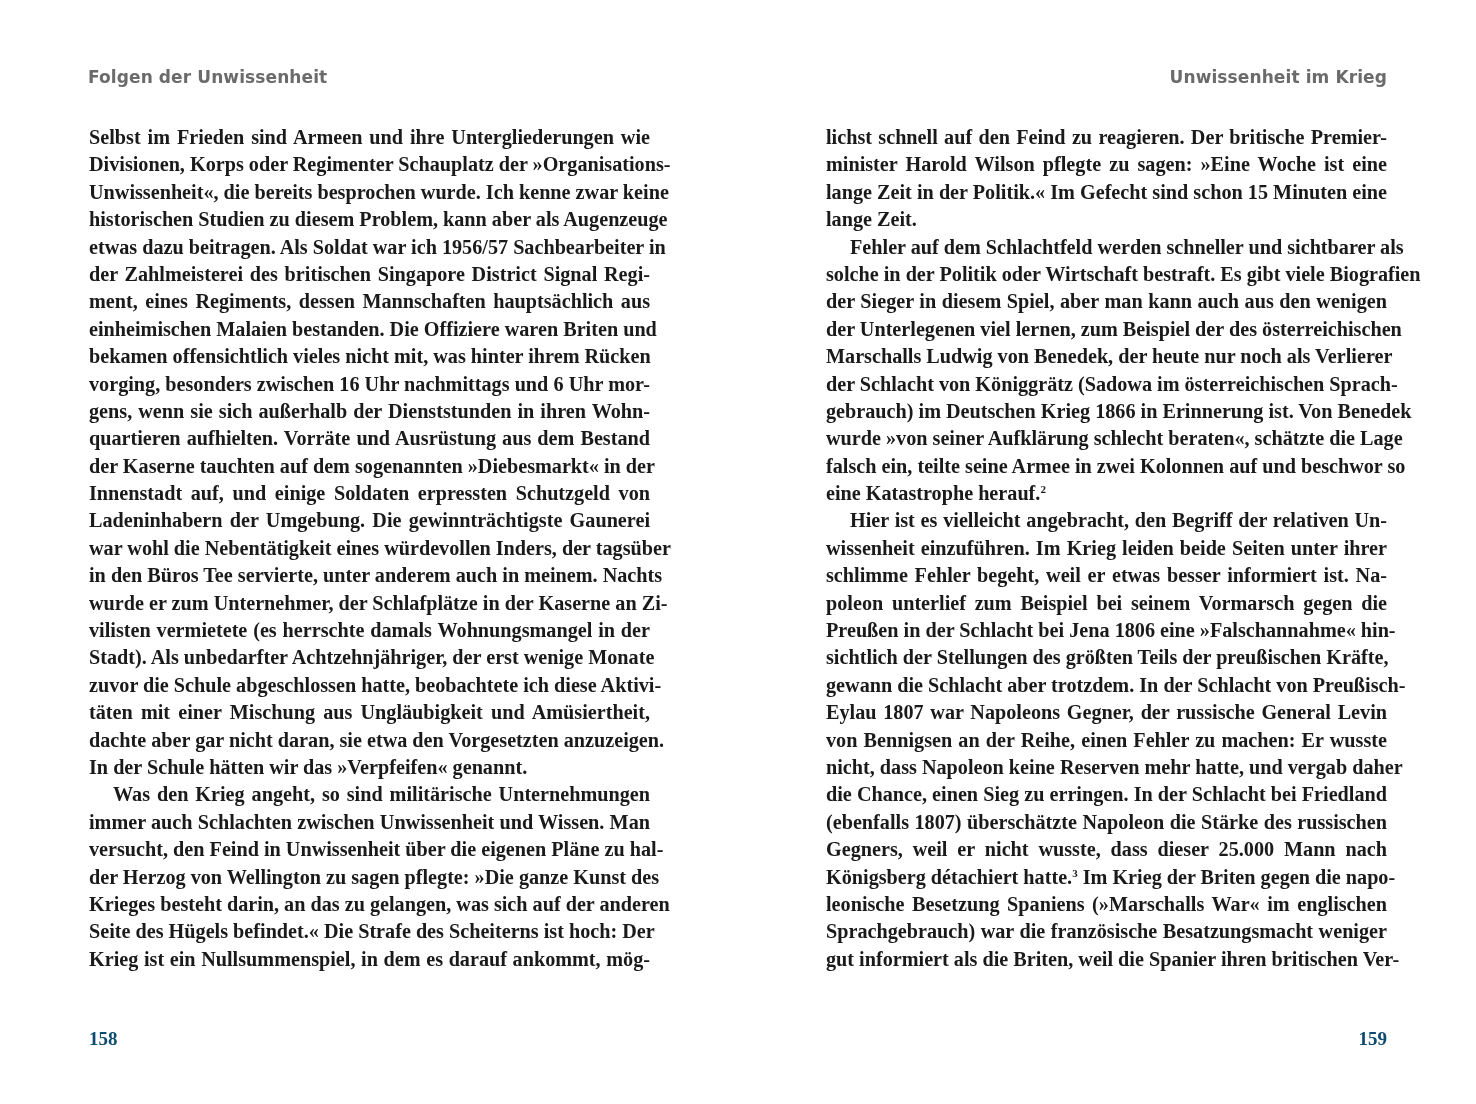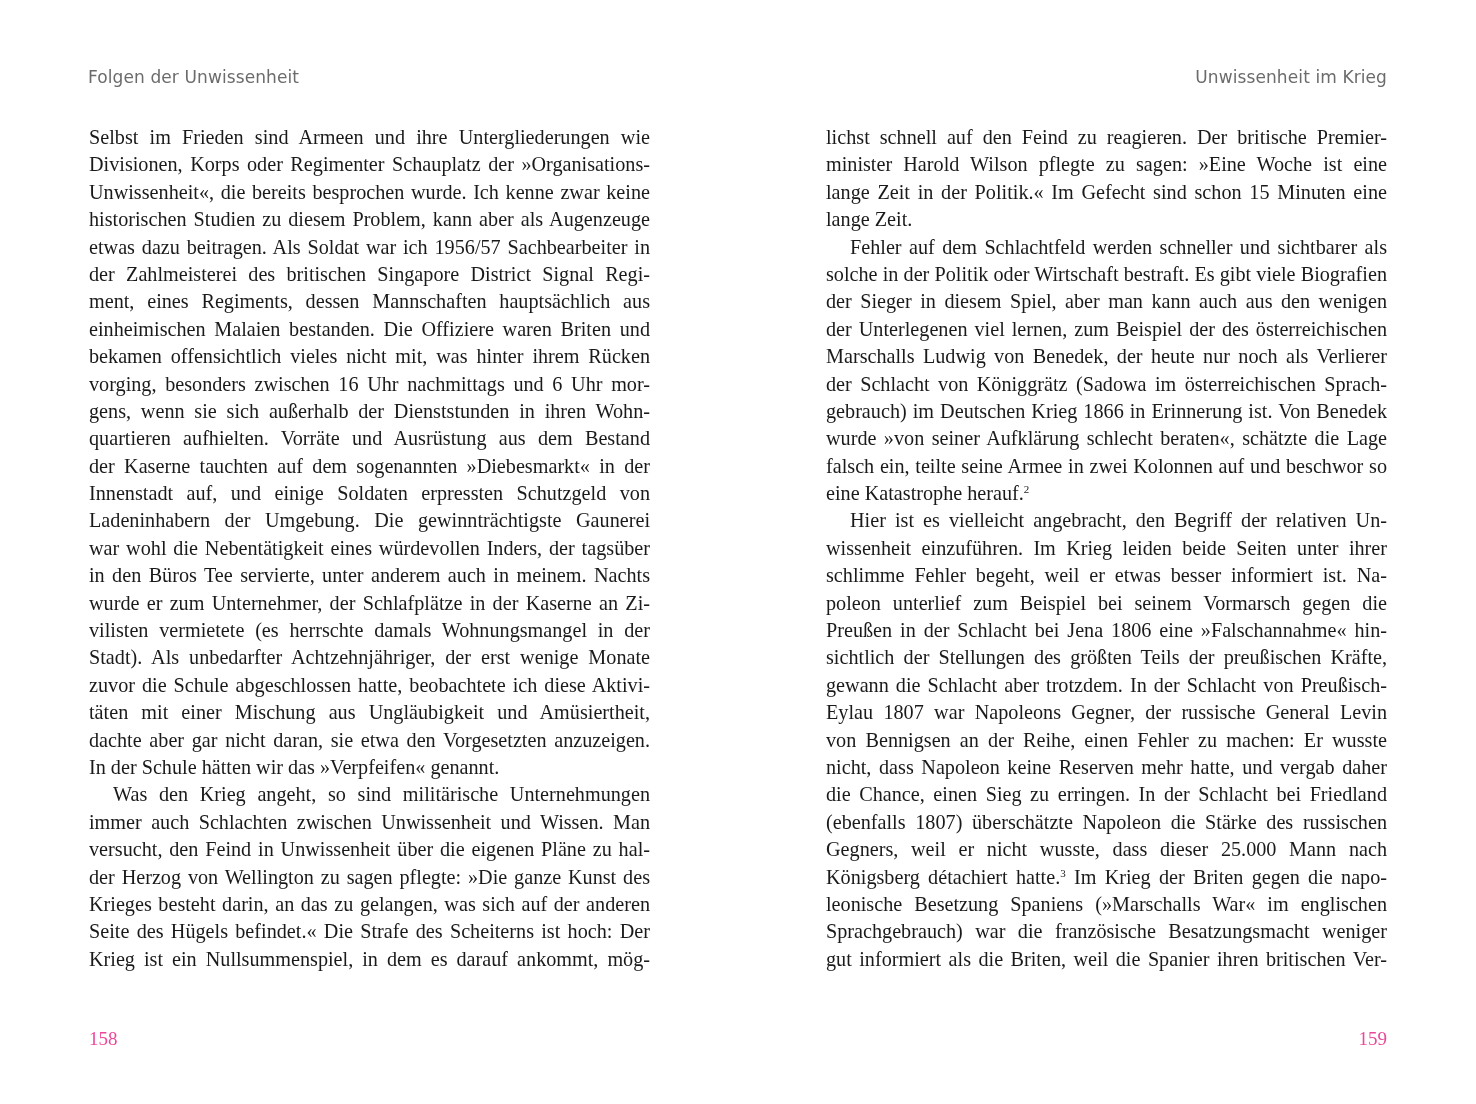--- a/index.html
+++ b/index.html
@@ -1,17 +1,17 @@
 <!DOCTYPE html>
 <html><head>
 <meta charset="utf-8">
 <style>
   html, body { margin:0; padding:0; background:#ffffff; }
   body { width:1476px; height:1104px; position:relative; overflow:hidden; }
-  .page { position:absolute; top:0; width:738px; height:812px; }
+  .page { position:absolute; top:0; width:738px; height:812px;font-weight:bold; }
   .page.left { left:0; }
   .page.right { left:738px; }
   .running-head {
     position:absolute; top:67px;
     font-family:"DejaVu Sans","Liberation Sans",sans-serif;
     font-size:17px; color:#6b6b6b; letter-spacing:0.1px;
   }
   .left .running-head { left:88px; }
   .right .running-head { right:89px; text-align:right;margin-left:28px; }
   .text-block {
@@ -24,21 +24,21 @@
   .line {
     height:27.4px; line-height:27.4px; white-space:nowrap;
     text-align:justify; text-align-last:justify;
   }
   .line.last { text-align-last:left; }
   .line.indent { padding-left:24px; }
   sup { font-size:11px; vertical-align:7px; line-height:0; }
   .folio {
     position:absolute; top:1028px;
     font-family:"Liberation Serif","DejaVu Serif",serif;
-    font-size:19px; color:#ec4899;
+    font-size:19px; color:#0c4a6e;
   }
   .left .folio { left:89px; }
   .right .folio { right:89px; }
 </style>
 </head>
 <body>
 
 <div class="page left">
   <div class="running-head">Folgen der Unwissenheit</div>
   <div class="text-block">

